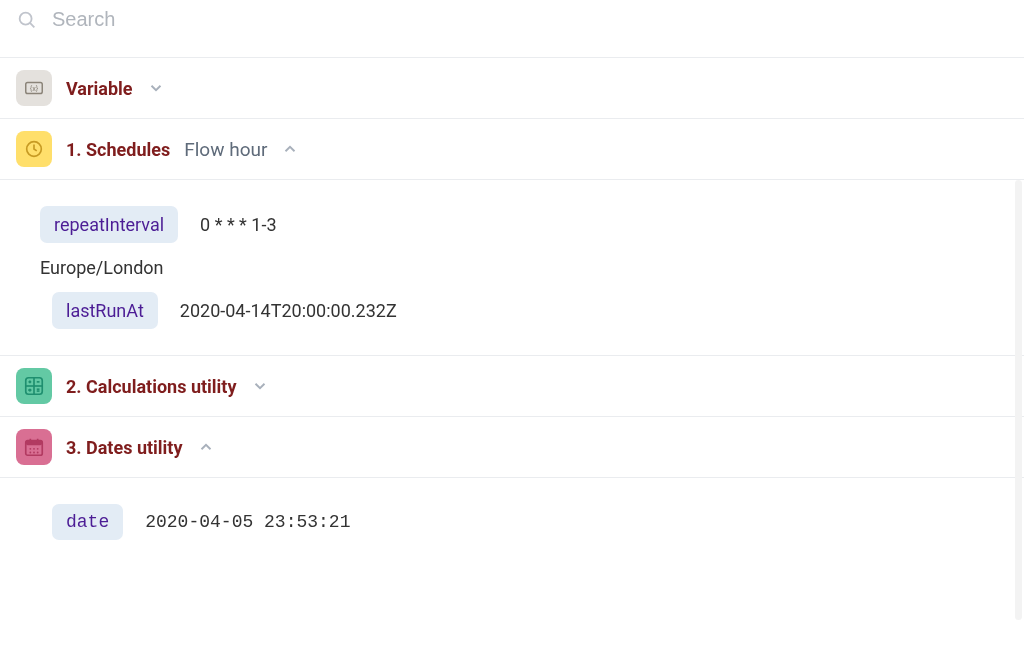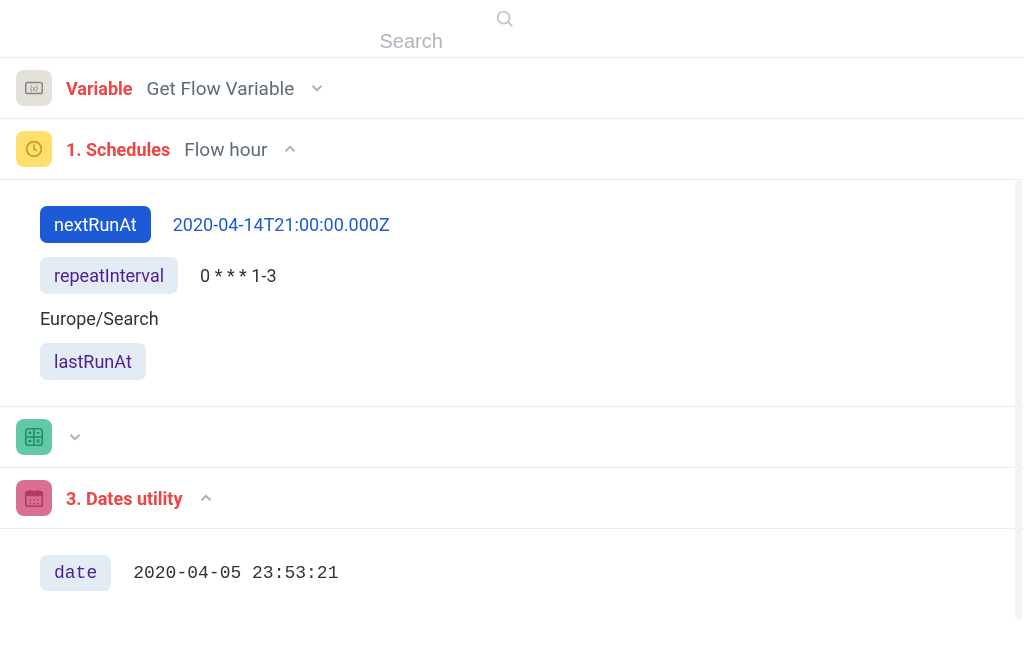--- a/index.html
+++ b/index.html
@@ -1,41 +1,41 @@
 <!DOCTYPE html>
 <html><head>
   <meta charset="utf-8">
   <style>
     * { box-sizing: border-box; margin: 0; padding: 0; }
     body { font-family: -apple-system, BlinkMacSystemFont, "Segoe UI", Roboto, Helvetica, Arial, sans-serif; background: #fff; color: #2c3e50; width: 1024px; }
-    .search-row { display: flex; align-items: center; padding: 8px 16px 4px 16px; border-bottom: 1px solid #eaecef; flex-direction: column; }
+    .search-row { display: flex; align-items: center; padding: 8px 16px 26px 16px; border-bottom: 1px solid #eaecef; }
     .search-icon { width: 22px; height: 22px; color: #c0c4cc; margin-right: 14px; }
     .search-input { border: none; outline: none; font-size: 20px; color: #5f6b7a; flex: 1; background: transparent; }
     .search-input::placeholder { color: #b0b5bc; }
 
     .step-row { display: flex; align-items: center; padding: 12px 16px; border-bottom: 1px solid #eaecef; gap: 14px; cursor: pointer; }
     .step-icon { width: 36px; height: 36px; border-radius: 8px; display: flex; align-items: center; justify-content: center; flex-shrink: 0; }
     .step-icon svg { width: 22px; height: 22px; }
-    .step-title { font-weight: 700; font-size: 18px; color: #ef4444; }
+    .step-title { font-weight: 700; font-size: 18px; color: #7f1d1d; }
     .step-subtitle { font-size: 19px; color: #5f6b7a; font-weight: 400; }
     .chev { width: 18px; height: 18px; color: #a8b0bb; }
 
     .icon-variable { background: #e4e1dd; }
     .icon-variable svg { stroke: #8a8378; fill: none; }
     .icon-clock { background: #ffdf6b; }
     .icon-clock svg { stroke: #c79a23; fill: none; }
     .icon-calc { background: #63c9a4; }
     .icon-calc svg { stroke: #1f8f6f; fill: none; }
     .icon-date { background: #d96f93; }
     .icon-date svg { stroke: #b23a61; fill: none; }
     .icon-date .fillrow { fill: #b23a61; }
 
     .details { padding: 26px 16px 26px 40px; border-bottom: 1px solid #eaecef; }
     .kv-row { display: flex; align-items: center; margin-bottom: 14px; gap: 22px; }
-    .kv-row:last-child { margin-bottom: 0; }
+    .kv-row:last-child { margin-bottom: 0; margin-left: 12px; }
     .key-pill { background: #e3ecf5; color: #4c1d95; padding: 8px 14px; border-radius: 7px; font-size: 18px; }
     .key-pill.active { background: #1d5bd6; color: #fff; }
     .val { font-size: 18px; color: #333; }
     .val.link { color: #1d5bd6; }
 
     .thin-scroll { position: absolute; right: 2px; top: 180px; width: 7px; height: 440px; background: #f3f3f3; border-radius: 4px; }
   </style>
 </head>
 <body>
 
@@ -50,21 +50,20 @@
 </div>
 
 <div class="step-row">
   <div class="step-icon icon-variable">
     <svg viewBox="0 0 24 24" stroke-width="1.6">
         <rect x="3" y="6" width="18" height="12" rx="2"></rect>
         <text x="12" y="15" font-size="8" text-anchor="middle" fill="#8a8378" stroke="none">{x}</text>
       </svg>
   </div>
   <span class="step-title">Variable</span>
-  <span class="step-subtitle">Get Flow Variable</span>
   <span class="chev">
     <svg viewBox="0 0 24 24" fill="none" stroke="currentColor" stroke-width="2.5">
         <polyline points="6 9 12 15 18 9"></polyline>
       </svg>
   </span>
 </div>
 
 <div class="step-row">
   <div class="step-icon icon-clock">
     <svg viewBox="0 0 24 24" stroke-width="1.8">
@@ -76,51 +75,49 @@
   <span class="step-subtitle">Flow hour</span>
   <span class="chev">
     <svg viewBox="0 0 24 24" fill="none" stroke="currentColor" stroke-width="2.5">
         <polyline points="6 15 12 9 18 15"></polyline>
       </svg>
   </span>
 </div>
 
 <div class="details" id="schedule-details">
     <div class="kv-row">
-      <span class="key-pill active">nextRunAt</span>
-      <span class="val link">2020-04-14T21:00:00.000Z</span>
-    </div>
-    <div class="kv-row">
       <span class="key-pill">repeatInterval</span>
       <span class="val">0 * * * 1-3</span>
     </div>
     <div class="kv-row">
-      <span class="val">Europe/Search</span>
+      <span class="val">Europe/London</span>
     </div>
     <div class="kv-row">
       <span class="key-pill">lastRunAt</span>
+      <span class="val">2020-04-14T20:00:00.232Z</span>
     </div>
   </div>
 
 <div class="step-row">
   <div class="step-icon icon-calc">
     <svg viewBox="0 0 24 24" stroke-width="1.8">
       <rect x="3" y="3" width="18" height="18" rx="3"></rect>
       <line x1="12" y1="3" x2="12" y2="21"></line>
         <line x1="3" y1="12" x2="21" y2="12"></line>
       <line x1="6" y1="7.5" x2="9" y2="7.5"></line>
         <line x1="7.5" y1="6" x2="7.5" y2="9"></line>
       <line x1="15" y1="7.5" x2="18" y2="7.5"></line>
       <line x1="6" y1="16.5" x2="9" y2="16.5"></line>
         <line x1="7.5" y1="15" x2="7.5" y2="18" transform="rotate(45 7.5 16.5)"></line>
         <line x1="7.5" y1="15" x2="7.5" y2="18" transform="rotate(-45 7.5 16.5)"></line>
       <line x1="15" y1="15.5" x2="18" y2="15.5"></line>
         <line x1="15" y1="17.5" x2="18" y2="17.5"></line>
     </svg>
   </div>
+  <span class="step-title">2. Calculations utility</span>
   <span class="chev">
     <svg viewBox="0 0 24 24" fill="none" stroke="currentColor" stroke-width="2.5">
         <polyline points="6 9 12 15 18 9"></polyline>
       </svg>
   </span>
 </div>
 
 <div class="step-row">
   <div class="step-icon icon-date">
     <svg viewBox="0 0 24 24" stroke-width="1.8">

